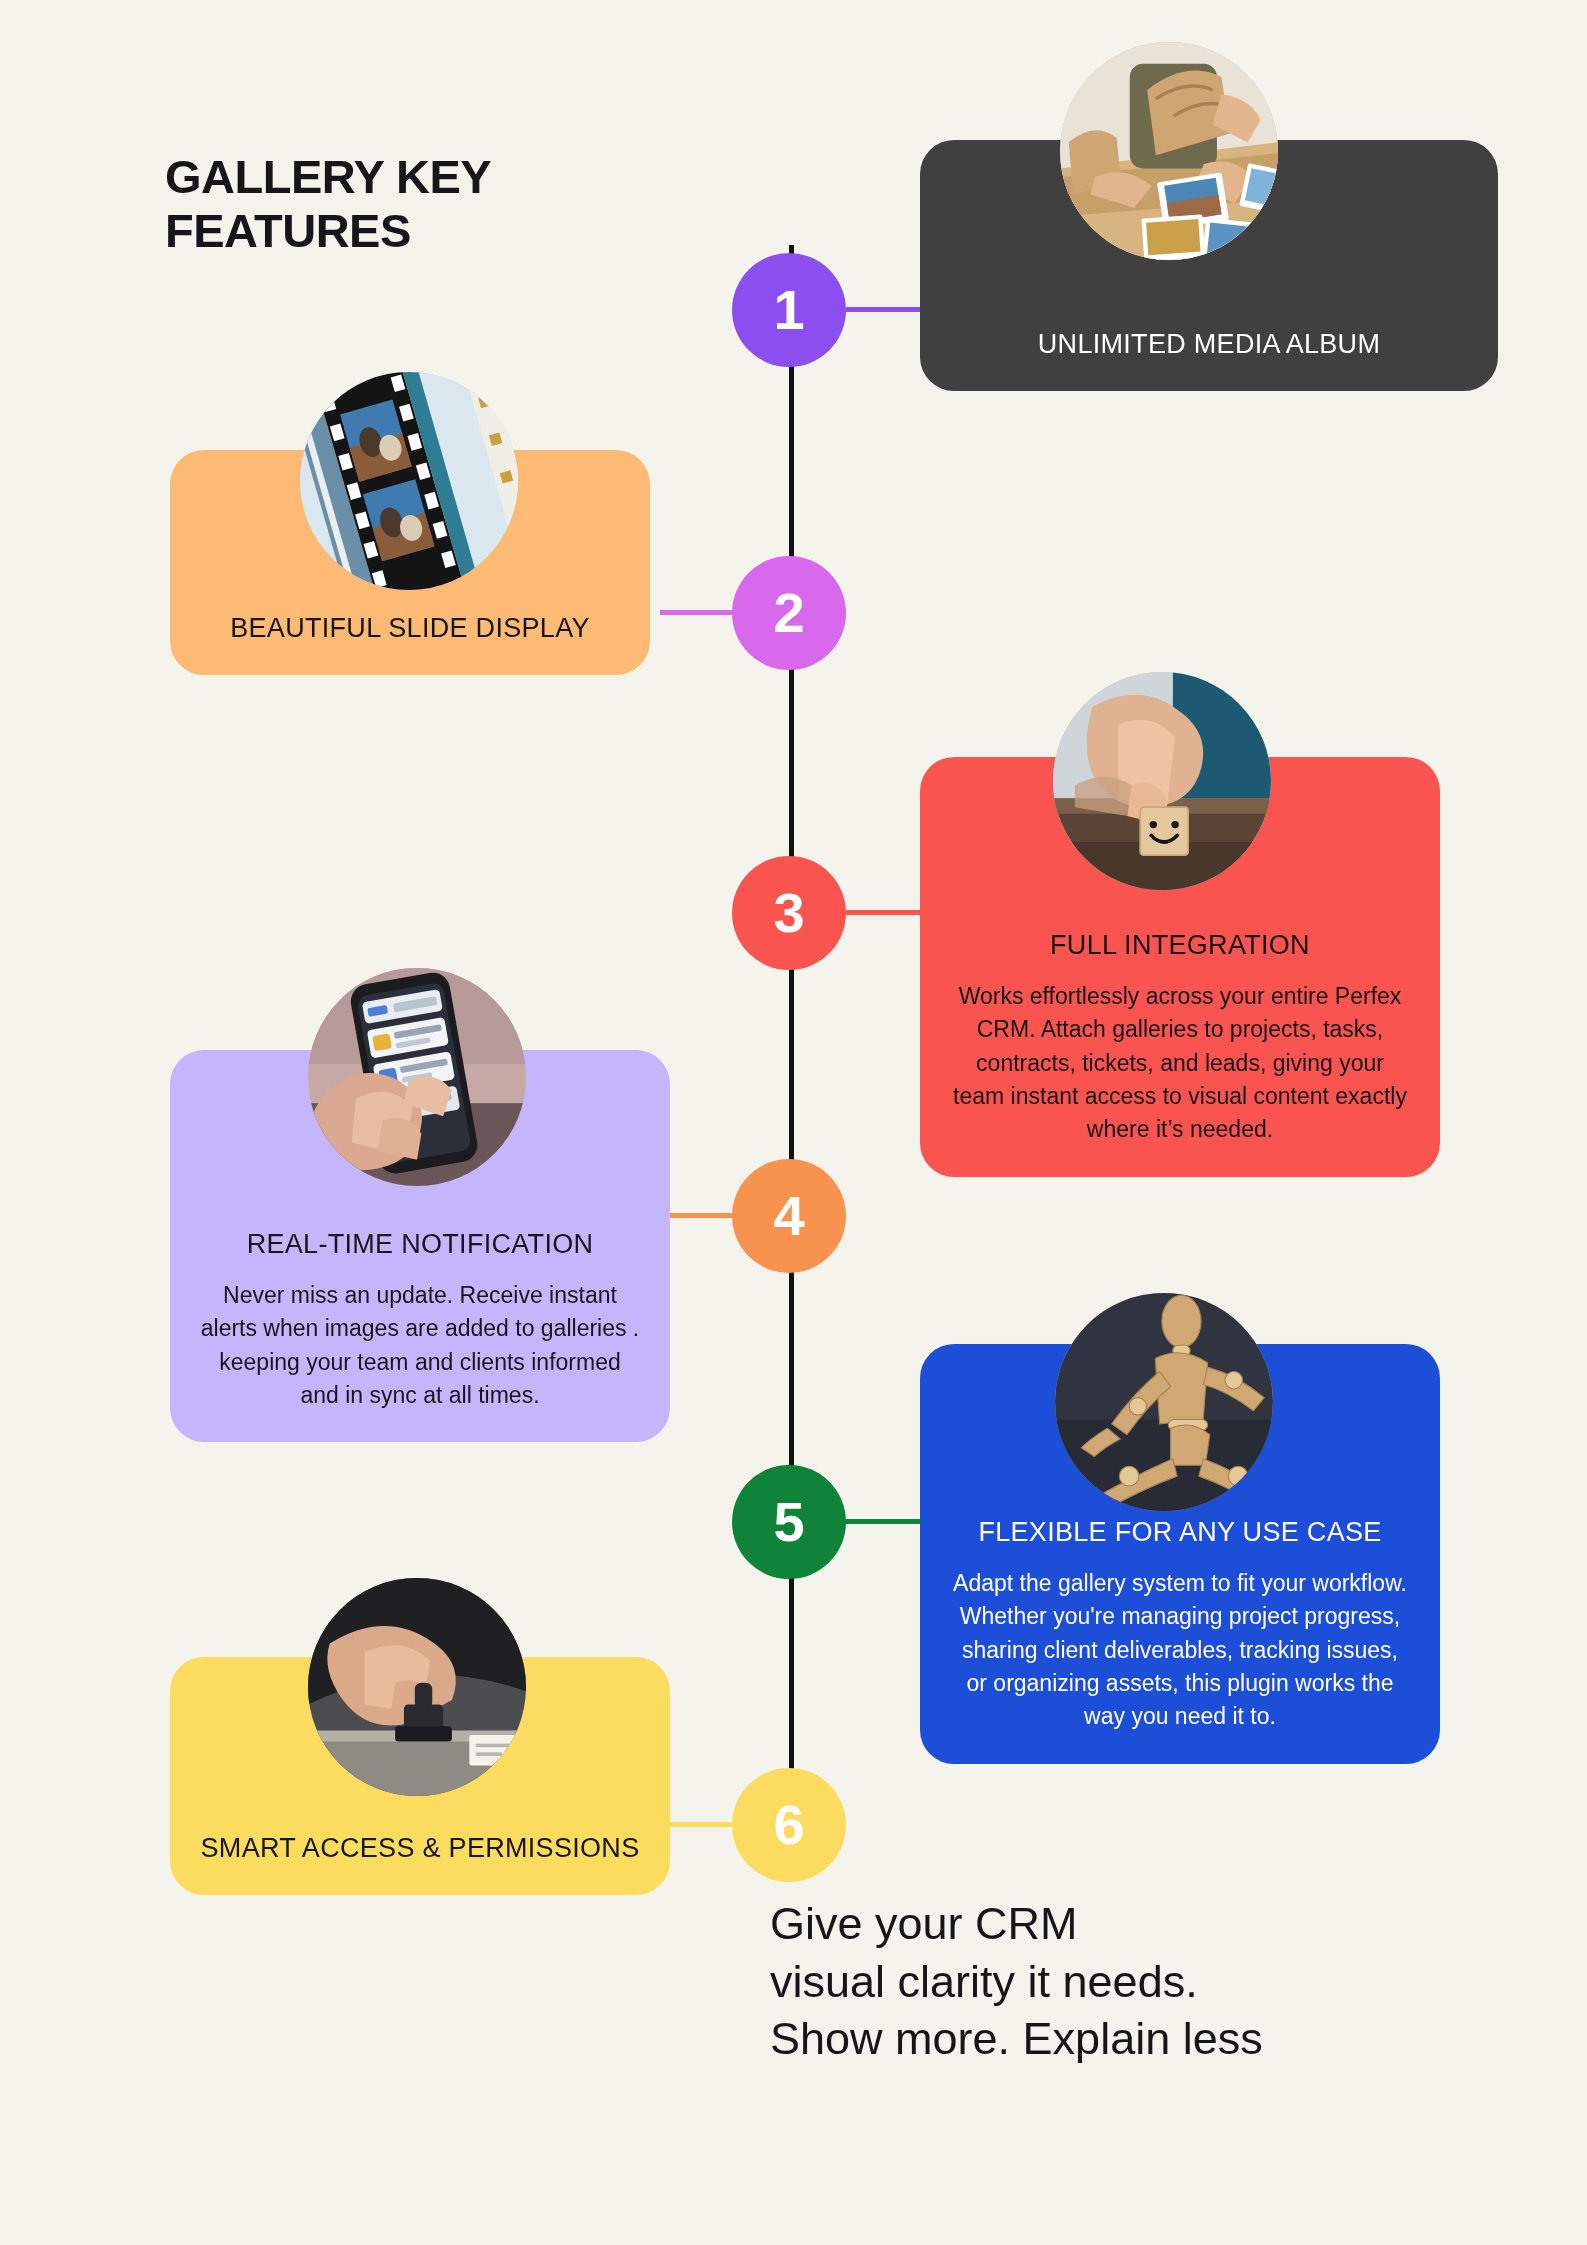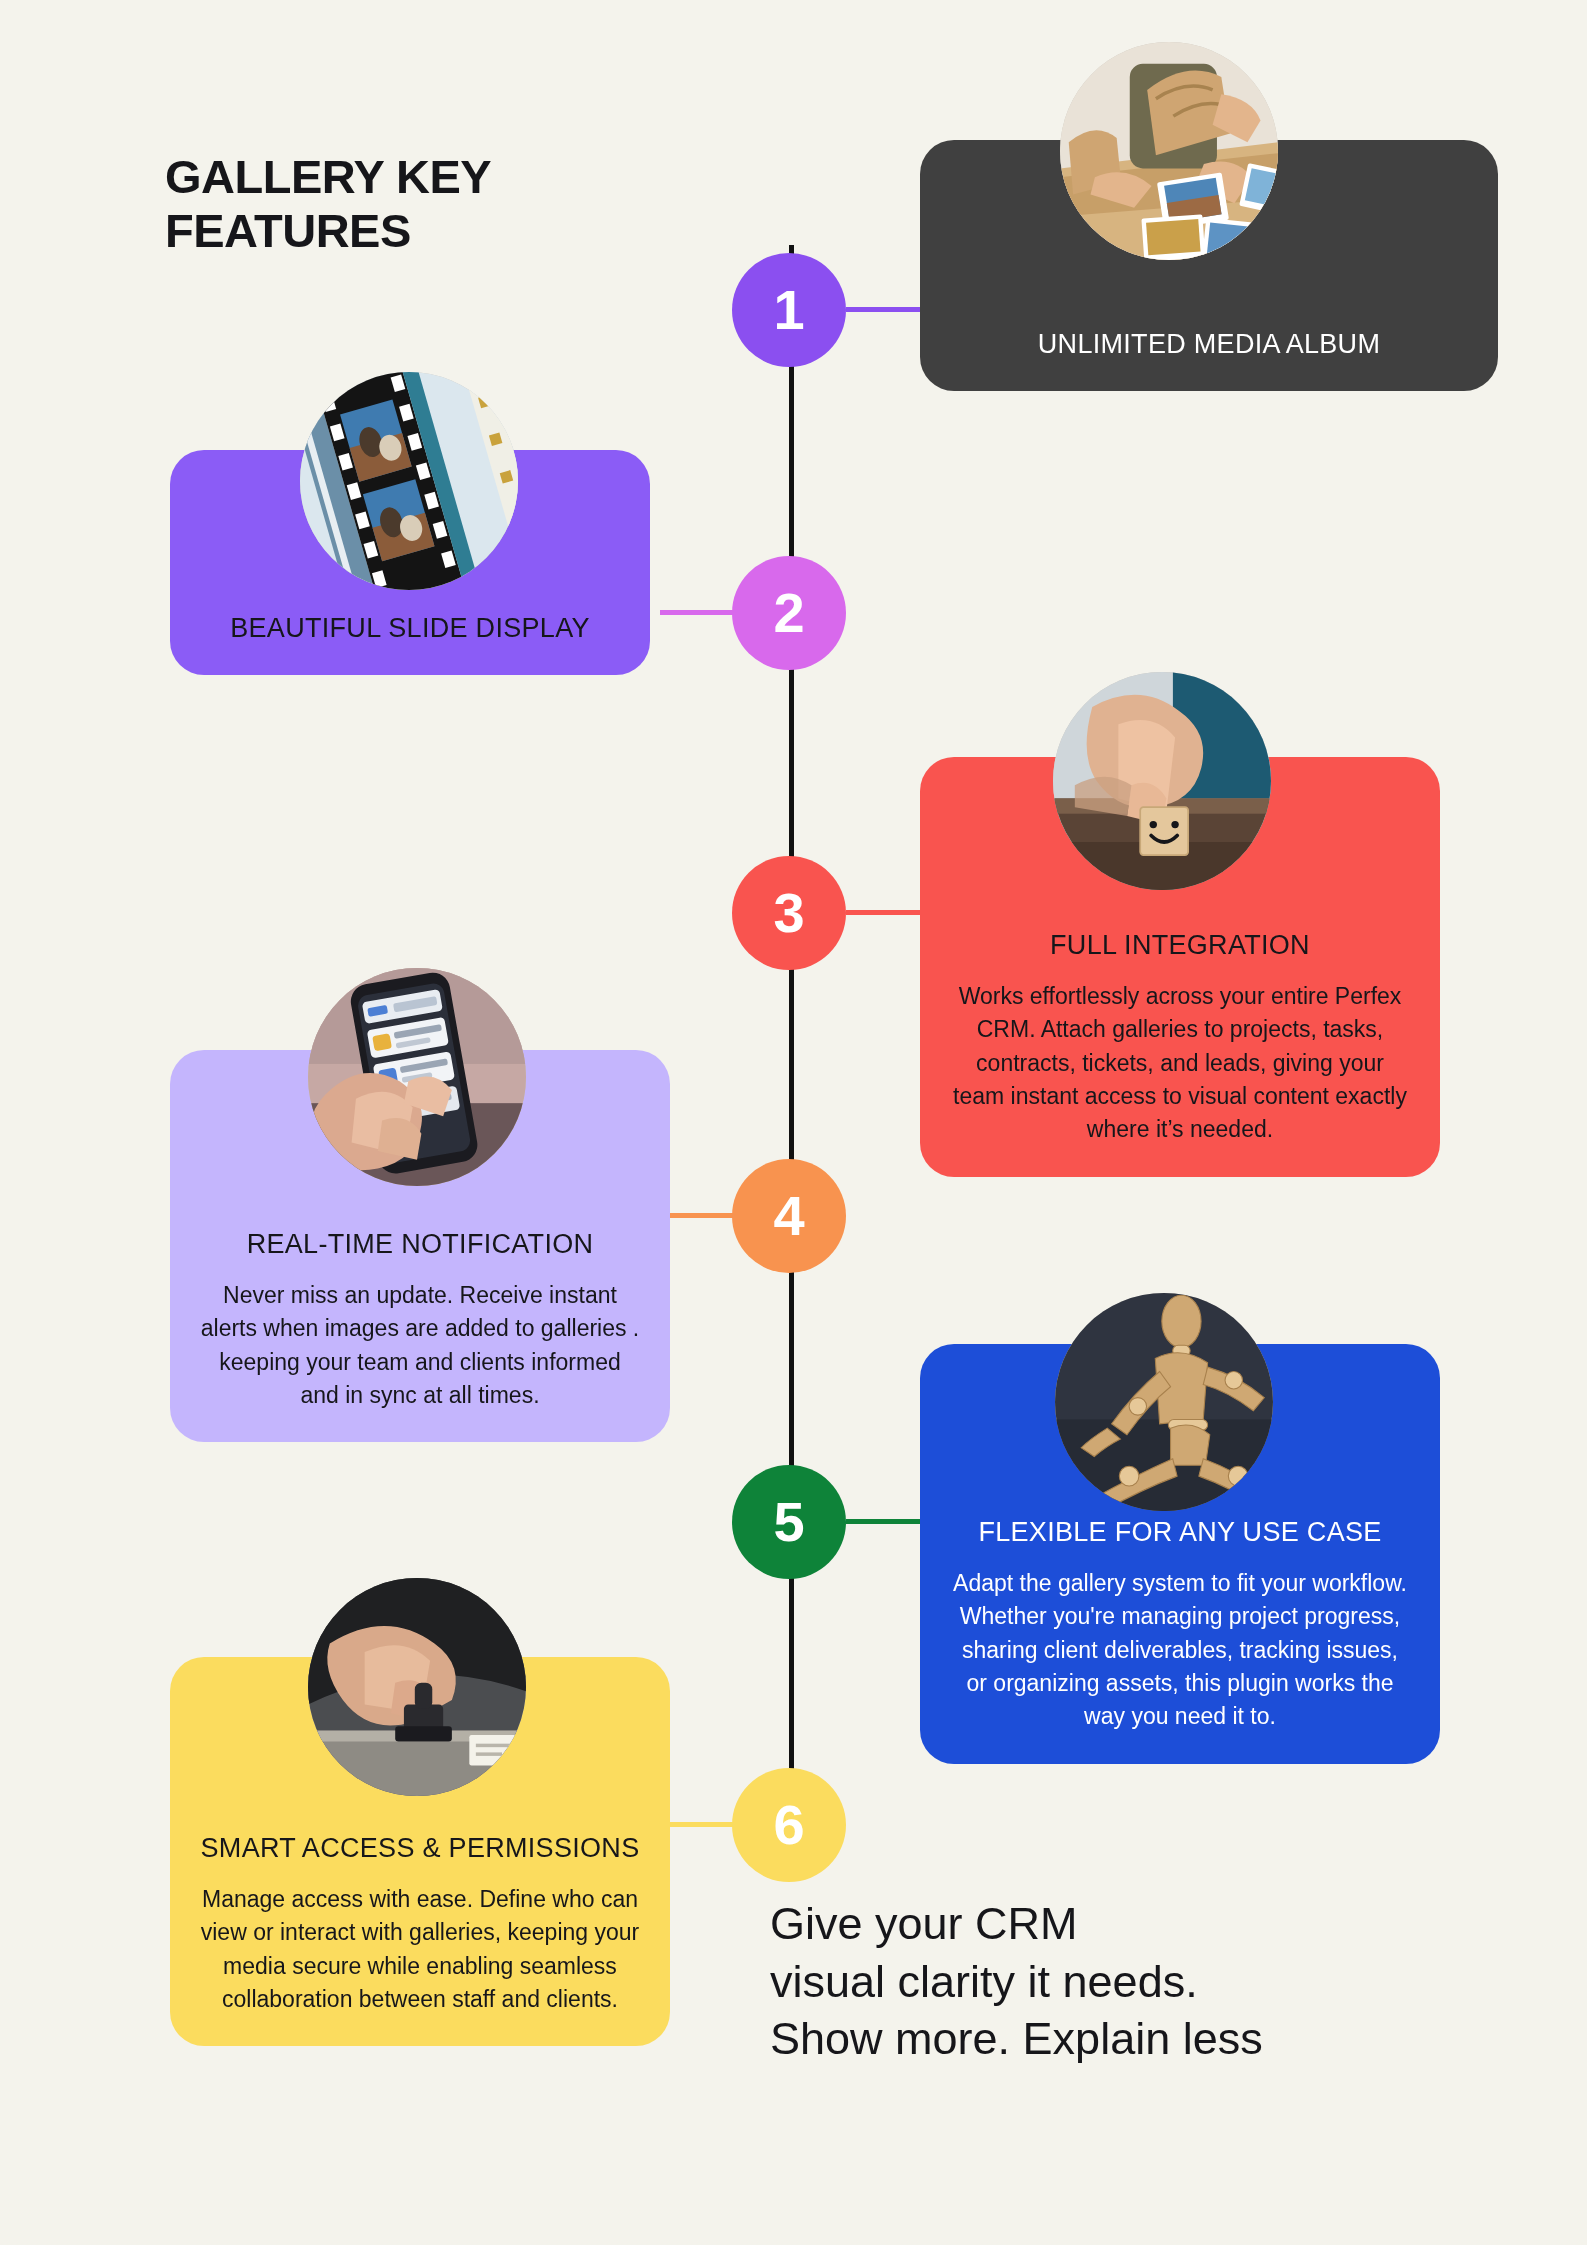--- a/index.html
+++ b/index.html
@@ -104,21 +104,21 @@
       <rect x="66" y="82" width="28" height="20" rx="1" fill="#ffffff" transform="rotate(6 80 92)"></rect>
       <rect x="68" y="84" width="24" height="15" fill="#5d93c4" transform="rotate(6 80 92)"></rect>
     </g>
   </svg>
 </div>
 <div class="num-circle" style="left:732px; top:253px; background:#8b4ff0;">
   <span>1</span>
 </div>
 
 <div class="connector" style="left:660px; top:610px; width:80px; background:#d869ec;"></div>
-<div class="card dark-text" style="left:170px; top:450px; width:480px; background:#8b5cf6; padding-top:162px;">
+<div class="card dark-text" style="left:170px; top:450px; width:480px; background:#fdba74; padding-top:162px;">
   <div class="card-title">BEAUTIFUL SLIDE DISPLAY</div>
 </div>
 <div class="photo" style="left:300px; top:372px;">
   <svg viewBox="0 0 100 100" preserveAspectRatio="xMidYMid slice">
     <rect width="100" height="100" fill="#dbe7ee"></rect>
     <g transform="rotate(-16 50 50)">
       <rect x="8" y="-6" width="13" height="118" fill="#6b8fa8"></rect>
       <rect x="10" y="-6" width="3" height="118" fill="#e8eef2"></rect>
       <rect x="21" y="-6" width="40" height="118" fill="#141414"></rect>
       <g fill="#ffffff">
@@ -255,21 +255,20 @@
     </g>
   </svg>
 </div>
 <div class="num-circle" style="left:732px; top:1465px; background:#0e8339;">
   <span>5</span>
 </div>
 
 <div class="connector" style="left:660px; top:1822px; width:80px; background:#fbdc5e;"></div>
 <div class="card dark-text" style="left:170px; top:1657px; width:500px; background:#fbdc5e; padding-top:175px;">
   <div class="card-title">SMART ACCESS &amp; PERMISSIONS</div>
-  <div class="card-body">Manage access with ease. Define who can view or interact with galleries, keeping your media secure while enabling seamless collaboration between staff and clients.</div>
 </div>
 <div class="photo" style="left:308px; top:1578px;">
   <svg viewBox="0 0 100 100" preserveAspectRatio="xMidYMid slice">
     <rect width="100" height="100" fill="#4b4d50"></rect>
     <path d="M0 0 L100 0 L100 52 Q50 34 0 58 Z" fill="#1f2022"></path>
     <rect x="0" y="70" width="100" height="30" fill="#8e8b84"></rect>
     <rect x="0" y="70" width="100" height="5" fill="#b4b0a6"></rect>
     <path d="M10 30 q26 -16 48 0 q14 10 8 26 l-18 10 q-20 6 -32 -10 q-10 -14 -6 -26 z" fill="#d9a98a"></path>
     <path d="M26 34 q18 -8 30 4 l-4 24 -26 -4 z" fill="#e7bb9c"></path>
     <path d="M40 48 q12 -4 16 6 l-2 12 -16 -4 z" fill="#dca98b"></path>

